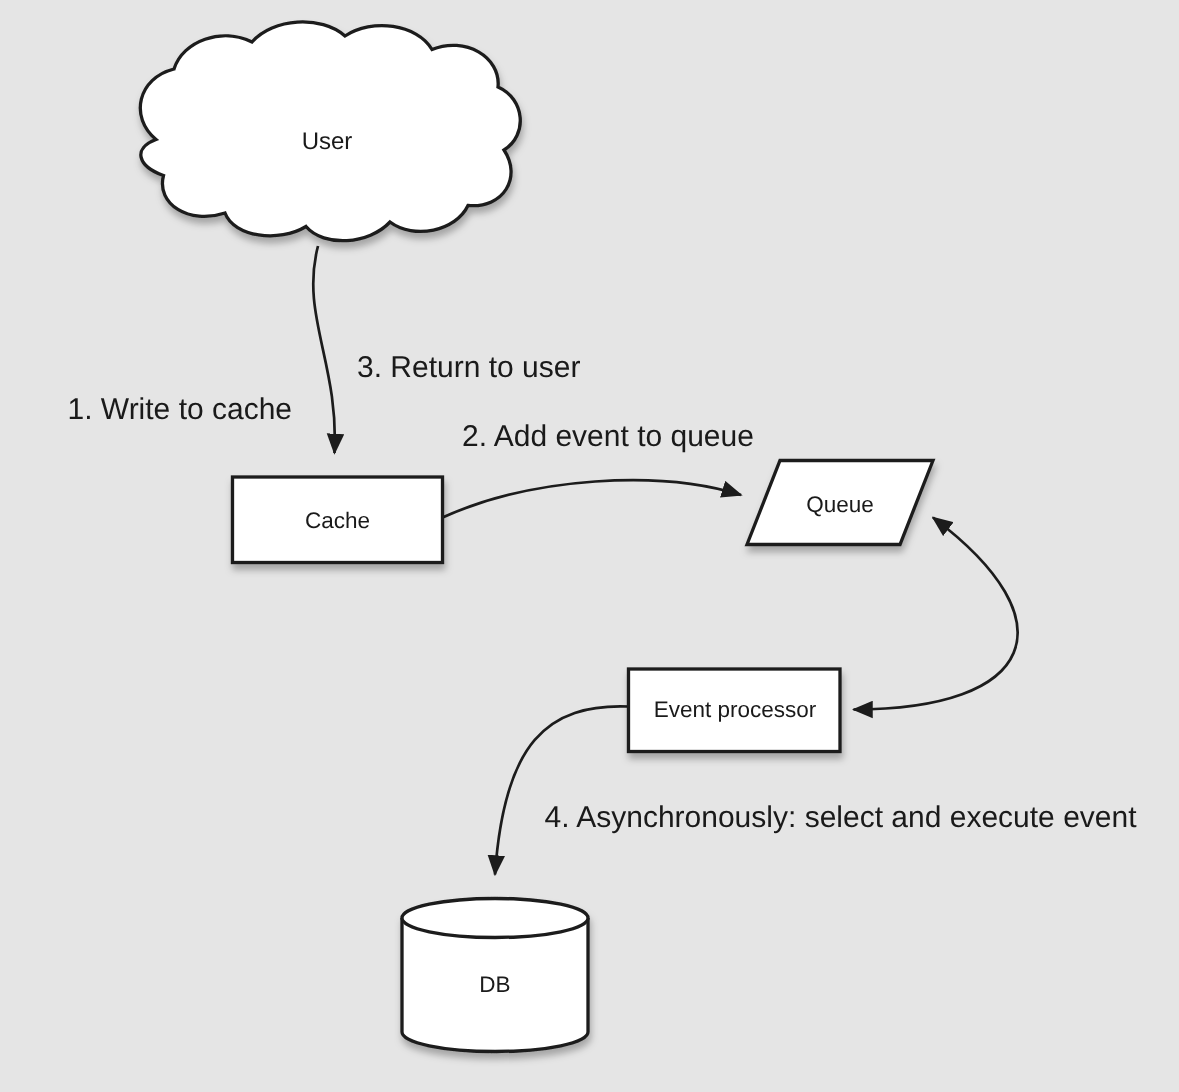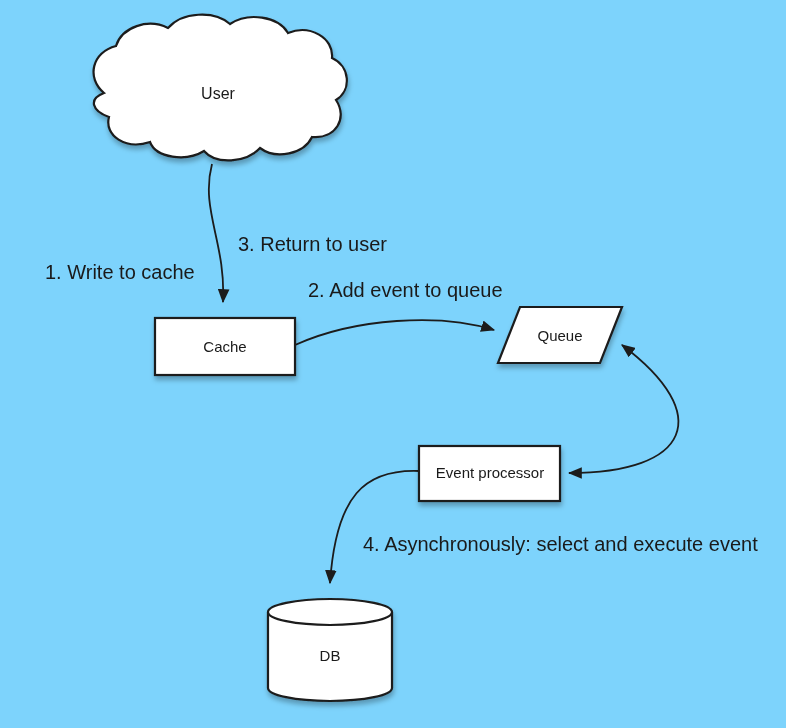--- a/index.html
+++ b/index.html
@@ -4,21 +4,21 @@
 <style>
   html, body {
     margin: 0;
     padding: 0;
     background: #ffffff;
   }
   .canvas {
     position: relative;
     width: 786px;
     height: 728px;
-    background: #7dd3fc;
+    background: #e5e5e5;
     overflow: hidden;
     font-family: "Liberation Sans", sans-serif;
   }
   svg { display: block; }
   .shape {
     fill: #ffffff;
     stroke: #1c1c1c;
     stroke-width: 2.2;
   }
   .edge {

